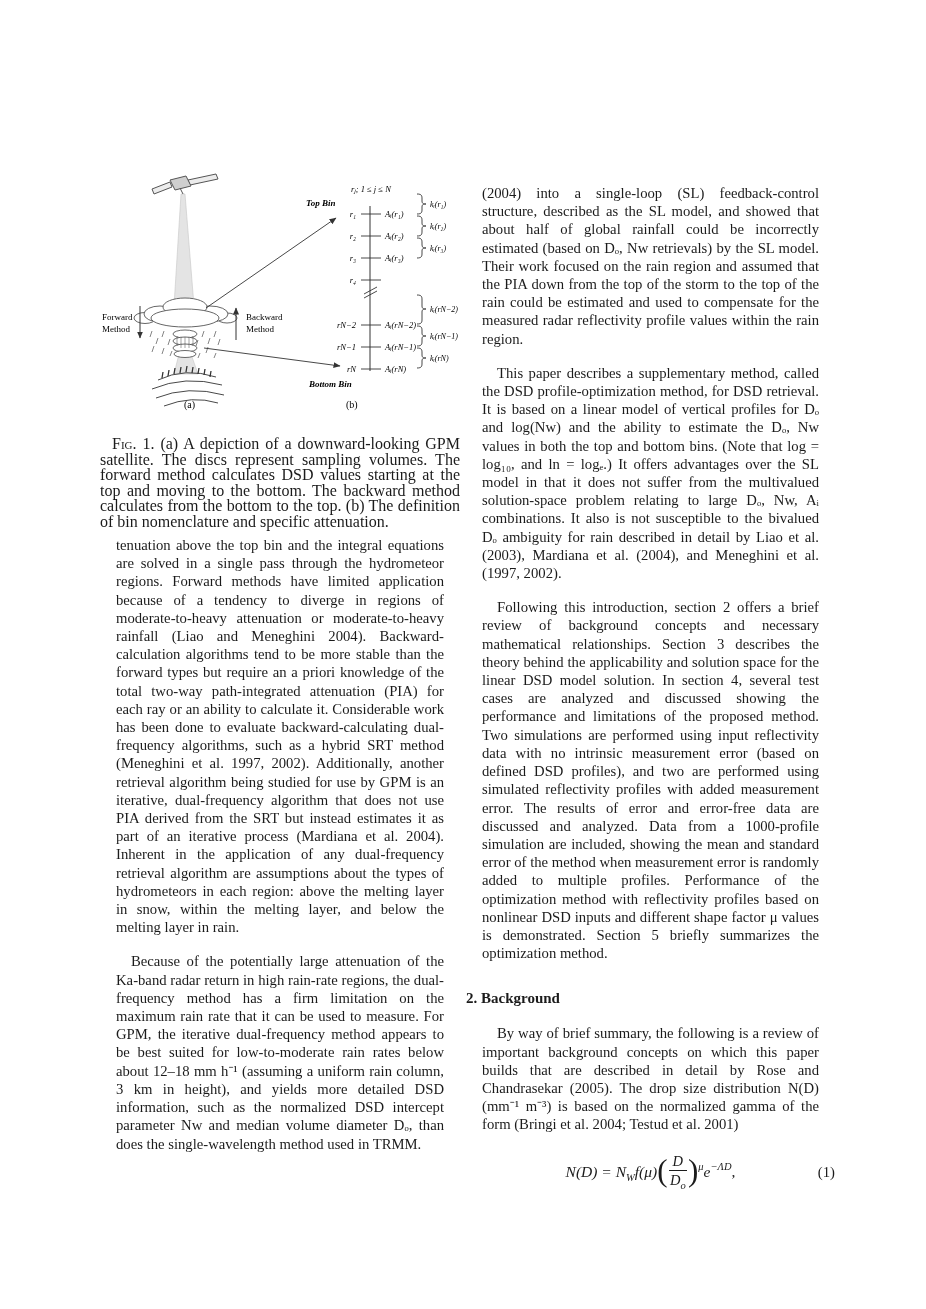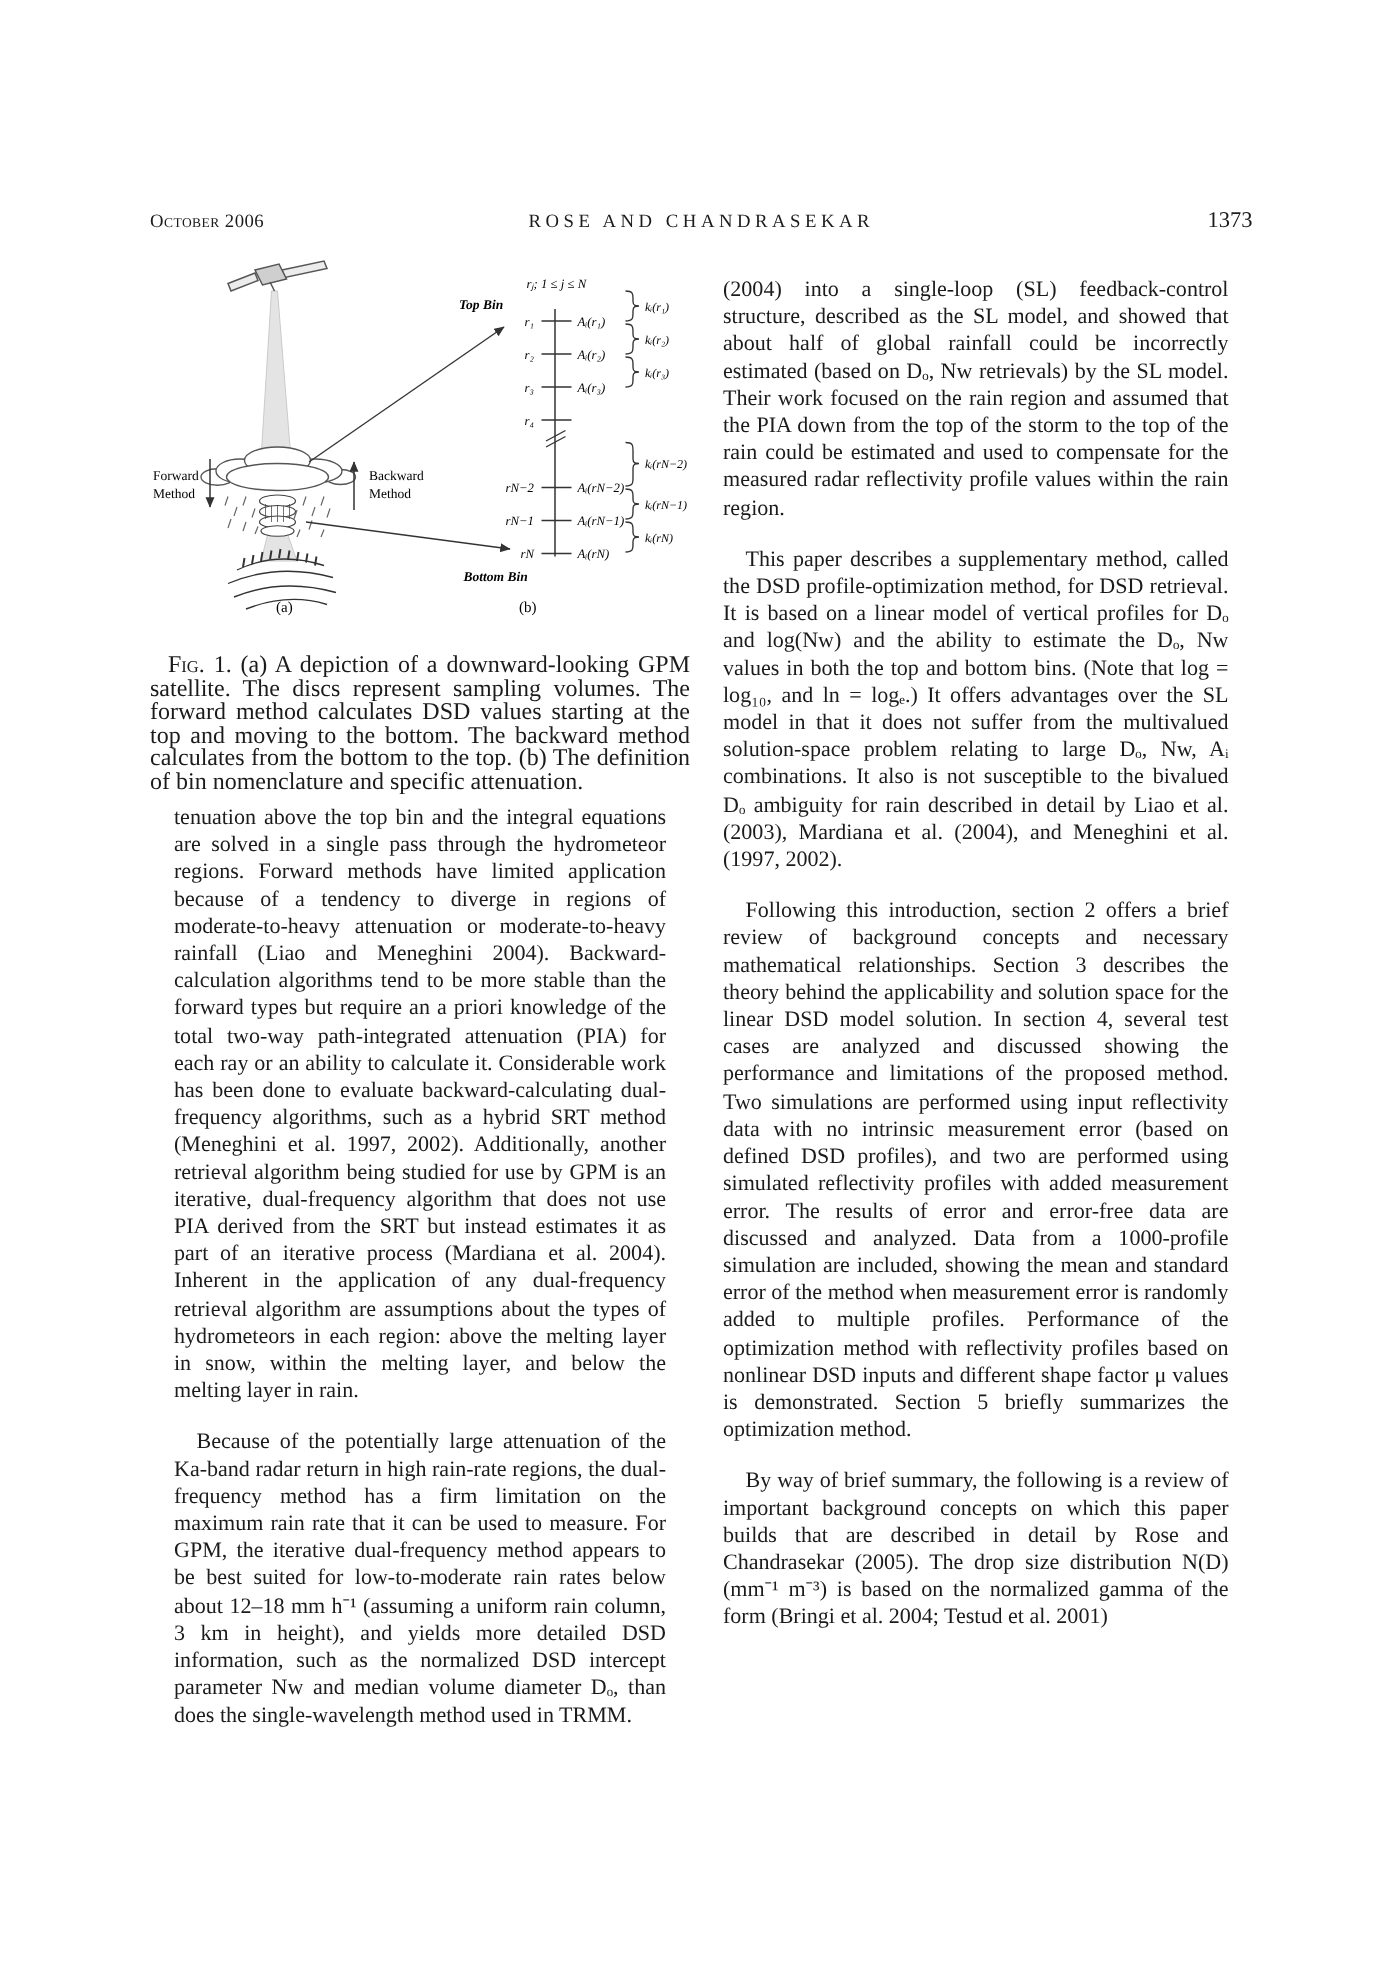--- a/index.html
+++ b/index.html
@@ -39,25 +39,20 @@
   .bp{font-size:31px;font-weight:300;vertical-align:middle;position:relative;top:-2px;font-style:normal;}
   .eq sup{font-size:10.5px;font-style:italic;}
   .eq sub{font-size:10.5px;font-style:italic;}
   .eqnum{position:absolute;right:0;top:50%;transform:translateY(-50%);font-style:normal;font-size:14.7px;}
 </style>
 </head>
 <body>
 
 <div class="page">
 
-  <div class="runhead">
-    <span class="rh-left">October 2006</span>
-    <span class="rh-center">ROSE AND CHANDRASEKAR</span>
-    <span class="rh-right">1373</span>
-  </div>
 
   <div class="col col-left">
 
     <div class="figure-wrap">
       <svg viewBox="0 0 360 250" width="360" height="250">
         <defs>
           <marker id="ah" markerWidth="9" markerHeight="8" refX="6.5" refY="3" orient="auto" markerUnits="userSpaceOnUse">
             <path d="M0,0 L7,3 L0,6 z" fill="#333"></path>
           </marker>
         </defs>
@@ -161,18 +156,23 @@
       <p>tenuation above the top bin and the integral equations are solved in a single pass through the hydrometeor regions. Forward methods have limited application because of a tendency to diverge in regions of moderate-to-heavy attenuation or moderate-to-heavy rainfall (Liao and Meneghini 2004). Backward-calculation algorithms tend to be more stable than the forward types but require an a priori knowledge of the total two-way path-integrated attenuation (PIA) for each ray or an ability to calculate it. Considerable work has been done to evaluate backward-calculating dual-frequency algorithms, such as a hybrid SRT method (Meneghini et al. 1997, 2002). Additionally, another retrieval algorithm being studied for use by GPM is an iterative, dual-frequency algorithm that does not use PIA derived from the SRT but instead estimates it as part of an iterative process (Mardiana et al. 2004). Inherent in the application of any dual-frequency retrieval algorithm are assumptions about the types of hydrometeors in each region: above the melting layer in snow, within the melting layer, and below the melting layer in rain.</p>
       <p class="indent">Because of the potentially large attenuation of the Ka-band radar return in high rain-rate regions, the dual-frequency method has a firm limitation on the maximum rain rate that it can be used to measure. For GPM, the iterative dual-frequency method appears to be best suited for low-to-moderate rain rates below about 12–18 mm h⁻¹ (assuming a uniform rain column, 3 km in height), and yields more detailed DSD information, such as the normalized DSD intercept parameter Nw and median volume diameter Dₒ, than does the single-wavelength method used in TRMM.</p>
     </div>
   </div>
 
   <div class="col col-right body-copy">
     <p>(2004) into a single-loop (SL) feedback-control structure, described as the SL model, and showed that about half of global rainfall could be incorrectly estimated (based on Dₒ, Nw retrievals) by the SL model. Their work focused on the rain region and assumed that the PIA down from the top of the storm to the top of the rain could be estimated and used to compensate for the measured radar reflectivity profile values within the rain region.</p>
     <p class="indent">This paper describes a supplementary method, called the DSD profile-optimization method, for DSD retrieval. It is based on a linear model of vertical profiles for Dₒ and log(Nw) and the ability to estimate the Dₒ, Nw values in both the top and bottom bins. (Note that log = log₁₀, and ln = logₑ.) It offers advantages over the SL model in that it does not suffer from the multivalued solution-space problem relating to large Dₒ, Nw, Aᵢ combinations. It also is not susceptible to the bivalued Dₒ ambiguity for rain described in detail by Liao et al. (2003), Mardiana et al. (2004), and Meneghini et al. (1997, 2002).</p>
     <p class="indent">Following this introduction, section 2 offers a brief review of background concepts and necessary mathematical relationships. Section 3 describes the theory behind the applicability and solution space for the linear DSD model solution. In section 4, several test cases are analyzed and discussed showing the performance and limitations of the proposed method. Two simulations are performed using input reflectivity data with no intrinsic measurement error (based on defined DSD profiles), and two are performed using simulated reflectivity profiles with added measurement error. The results of error and error-free data are discussed and analyzed. Data from a 1000-profile simulation are included, showing the mean and standard error of the method when measurement error is randomly added to multiple profiles. Performance of the optimization method with reflectivity profiles based on nonlinear DSD inputs and different shape factor μ values is demonstrated. Section 5 briefly summarizes the optimization method.</p>
 
+    <h2 class="section">2. Background</h2>
 
     <p class="indent">By way of brief summary, the following is a review of important background concepts on which this paper builds that are described in detail by Rose and Chandrasekar (2005). The drop size distribution N(D) (mm⁻¹ m⁻³) is based on the normalized gamma of the form (Bringi et al. 2004; Testud et al. 2001)</p>
 
+    <div class="eq">
+      <span class="it">N(D) = N</span><sub>W</sub><span class="it">f(μ)</span><span class="bp">(</span><span class="frac"><span class="fnum">D</span><span class="fden"><span>D</span><sub>o</sub></span></span><span class="bp">)</span><sup>μ</sup><span class="it">e</span><sup>−ΛD</sup><span>,</span>
+      <span class="eqnum">(1)</span>
+    </div>
   </div>
 
 </div>
 
 </body></html>

